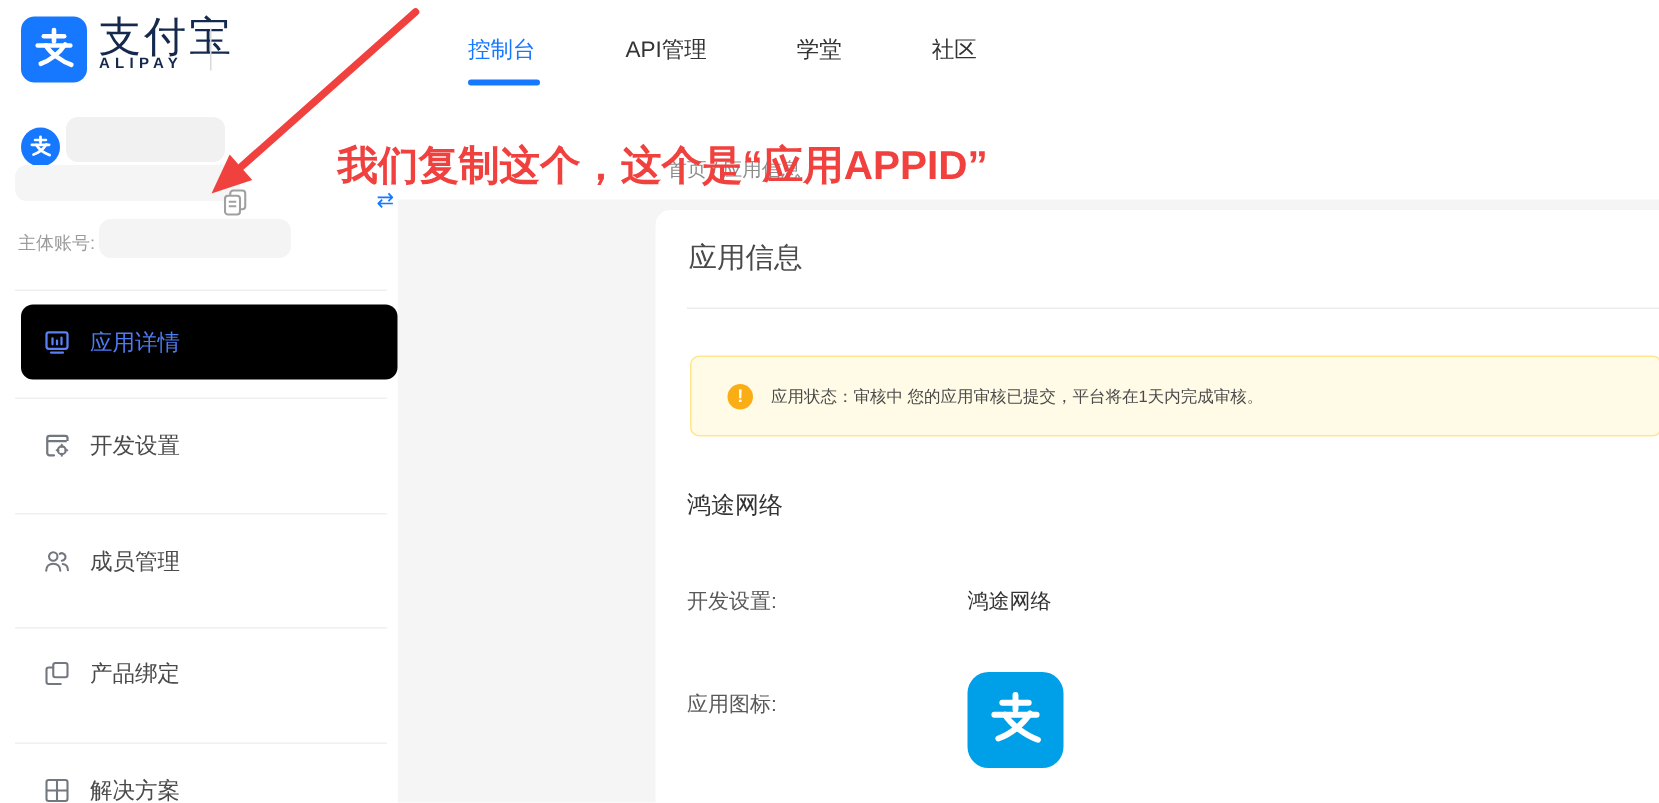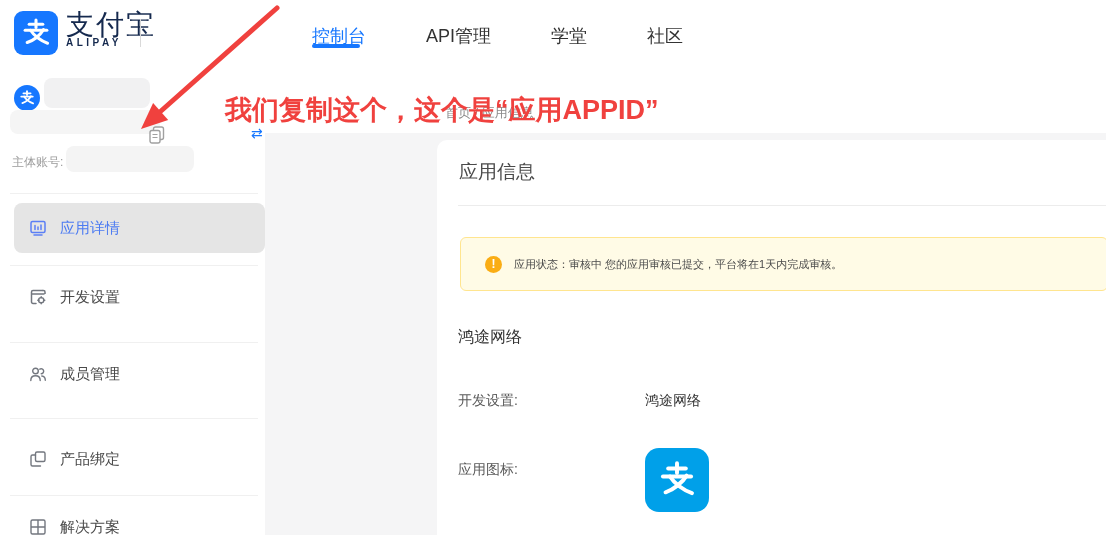--- a/index.html
+++ b/index.html
@@ -9,38 +9,38 @@
   
   .header { position:absolute; left:0; top:0; width:1106px; height:66px; background:#fff; z-index:5; }
   .logo-sq { position:absolute; left:14px; top:11px; width:44px; height:44px; border-radius:9px;
     background:#1677FF; display:flex; align-items:center; justify-content:center; }
   .brand-txt { position:absolute; left:66px; top:14px; }
   .brand-cn { font-size:28px; font-weight:normal; color:#15294e; letter-spacing:2px; line-height:22px;text-align:right; }
   .brand-en { font-size:10px; font-weight:bold; color:#15294e; letter-spacing:3.5px; line-height:13px; }
   .brand-divider { position:absolute; left:140px; top:19px; width:1px; height:28px; background:#d9d9d9; }
   .product-name { position:absolute; left:152px; top:19px; font-size:22px; color:#4a4a4a; }
   .top-nav { position:absolute; left:312px; top:24px; display:flex; gap:60px; }
-  .nav-item { font-size:18px; color:#333; cursor:pointer; position:relative; }
+  .nav-item { font-size:15px; color:#333; cursor:pointer; position:relative; padding-bottom:14px; }
   .nav-item.active { color:#1677FF; }
   .nav-underline { position:absolute; left:0; bottom:0; width:48px; height:4px; border-radius:2px; background:#1677FF; }
 
   
   .sidebar { position:absolute; left:0; top:66px; width:265px; height:469px; background:#fff; z-index:3; }
   .avatar { position:absolute; left:14px; top:19px; width:26px; height:26px; border-radius:50%;
     background:#1677FF; display:flex; align-items:center; justify-content:center; overflow:hidden; }
   .avatar-bar { position:absolute; left:16px; top:49px; width:22px; height:5px; background:#a6d9f7; border-radius:2px; }
   .blur-blob { position:absolute; background:#f1f1f2; border-radius:8px; }
   .owner-label { position:absolute; left:12px; top:88px; font-size:12px; color:#9b9b9b; }
   .copy-icon { position:absolute; left:149px; top:60px; cursor:pointer; }
   .swap-icon { position:absolute; left:251px; top:60px; font-size:14px; color:#1677FF; cursor:pointer; line-height:14px; }
   .side-divider { position:absolute; left:10px; width:248px; height:1px; background:#f0f0f0; }
   .menu-item { position:absolute; left:14px; width:251px; height:50px; display:flex; align-items:center;
     gap:13px; padding-left:15px; border-radius:8px; cursor:pointer; }
   .menu-item .mi-label { font-size:15px; color:#4a4a4a; }
-  .menu-item.active { background:#e5e5e5; }
+  .menu-item.active { background:#000000; }
   .menu-item.active .mi-label { color:#4c7bf2; }
 
   
   .content-bg { position:absolute; left:265px; top:133px; width:841px; height:402px; background:#f5f5f6; z-index:1; }
   .breadcrumb { position:absolute; left:445px; top:104px; font-size:13px; color:#8c8c8c; z-index:2; }
   .card { position:absolute; left:437px; top:140px; width:669px; height:395px; background:#fff;
     border-top-left-radius:10px; z-index:2; }
   .card-title { position:absolute; left:22px; top:19px; font-size:19px; color:#4a4a4a; }
   .card-divider { position:absolute; left:21px; right:0; top:65px; height:1px; background:#ececec; }
   .alert { position:absolute; left:23px; right:-2px; top:97px; height:54px; background:#fffbe6;
@@ -151,21 +151,21 @@
     <svg width="18" height="18" viewBox="0 0 18 18">
       <circle cx="6.5" cy="6" r="2.8" fill="none" stroke="#73777f" stroke-width="1.4"></circle>
       <path d="M1.8 15.5 c0-3 2-4.7 4.7-4.7 s4.7 1.7 4.7 4.7" fill="none" stroke="#73777f" stroke-width="1.4" stroke-linecap="round"></path>
       <path d="M12.2 8.8 a2.5 2.5 0 1 0 -1.4 -4.6" fill="none" stroke="#73777f" stroke-width="1.4" stroke-linecap="round"></path>
       <path d="M12.8 11 c2.3.3 3.5 1.9 3.5 4.2" fill="none" stroke="#73777f" stroke-width="1.4" stroke-linecap="round"></path>
     </svg>
     <span class="mi-label">成员管理</span>
   </div>
   <div class="side-divider" style="top:352px;"></div>
 
-  <div class="menu-item" style="top:368px;font-family:Liberation Serif, serif;">
+  <div class="menu-item" style="top:358px;font-family:Liberation Serif, serif;">
     <svg width="18" height="18" viewBox="0 0 18 18">
       <rect x="6.5" y="2" width="9.5" height="9.5" rx="1.5" fill="none" stroke="#73777f" stroke-width="1.4"></rect>
       <path d="M11.5 16 H3.5 A1.5 1.5 0 0 1 2 14.5 V6.5 A1.5 1.5 0 0 1 3.5 5 h3" fill="none" stroke="#73777f" stroke-width="1.4" stroke-linecap="round"></path>
     </svg>
     <span class="mi-label">产品绑定</span>
   </div>
   <div class="side-divider" style="top:429px;"></div>
 
   <div class="menu-item" style="top:436px;">
     <svg width="18" height="18" viewBox="0 0 18 18">

